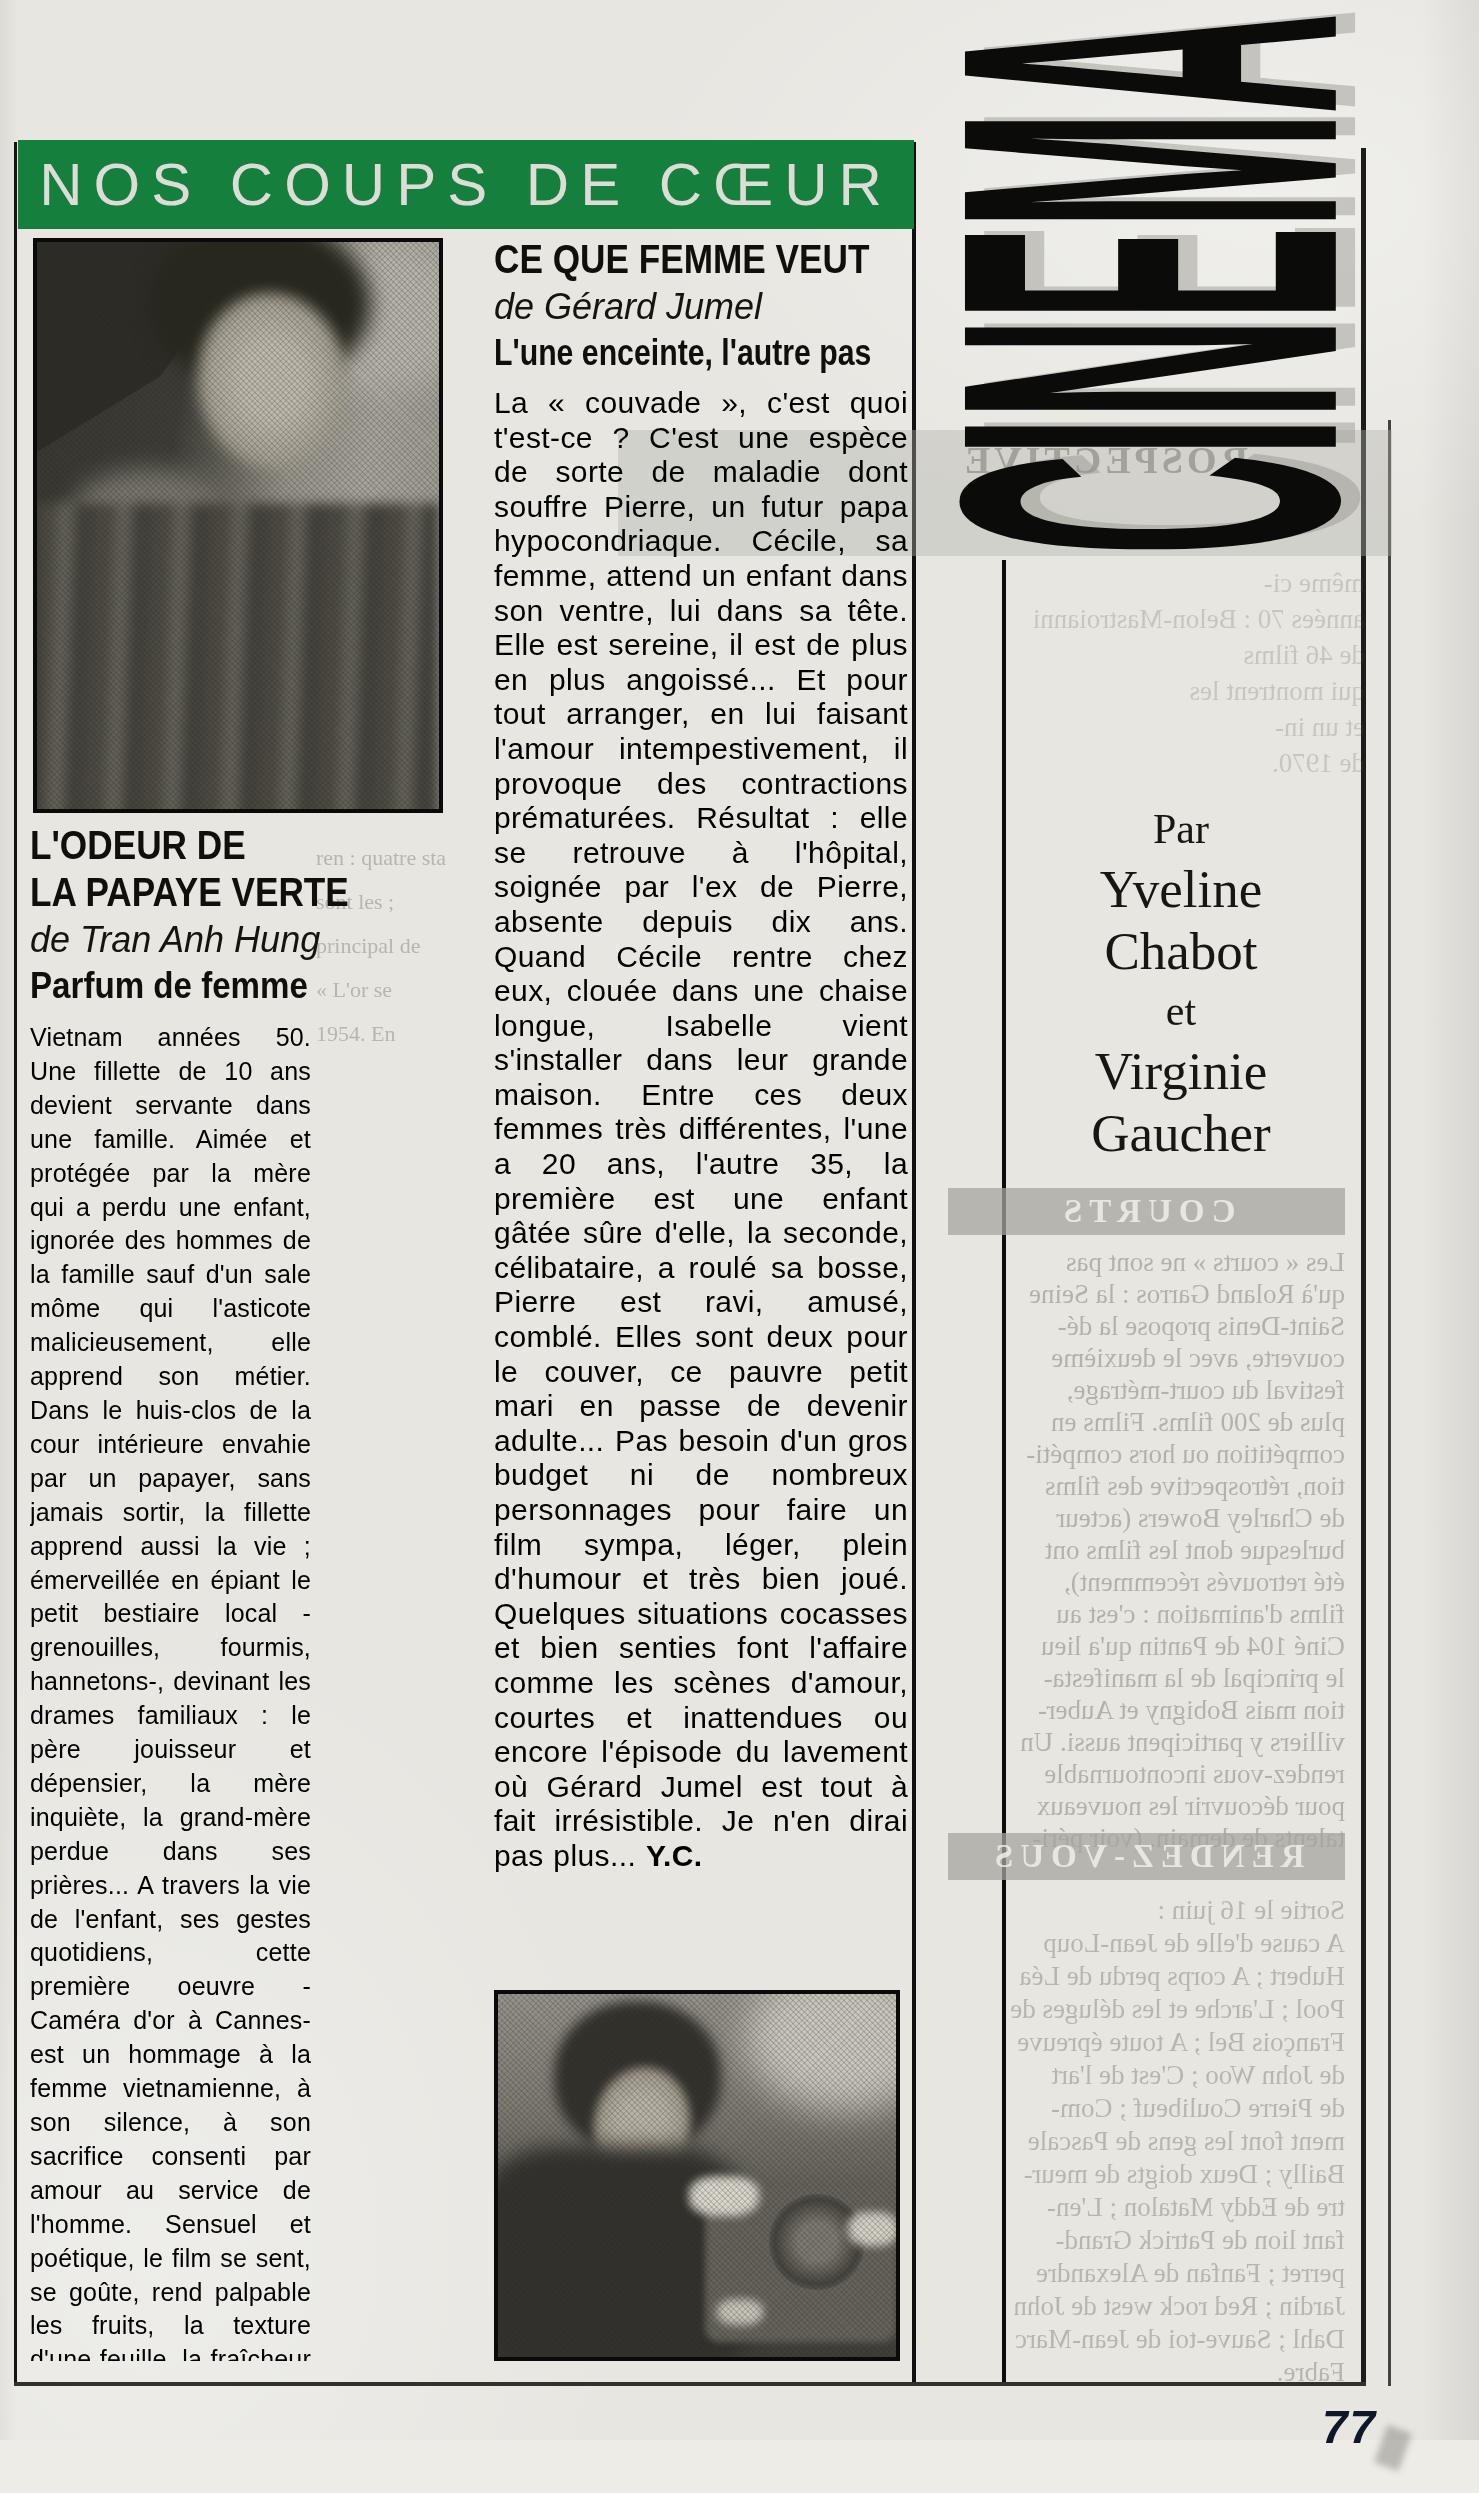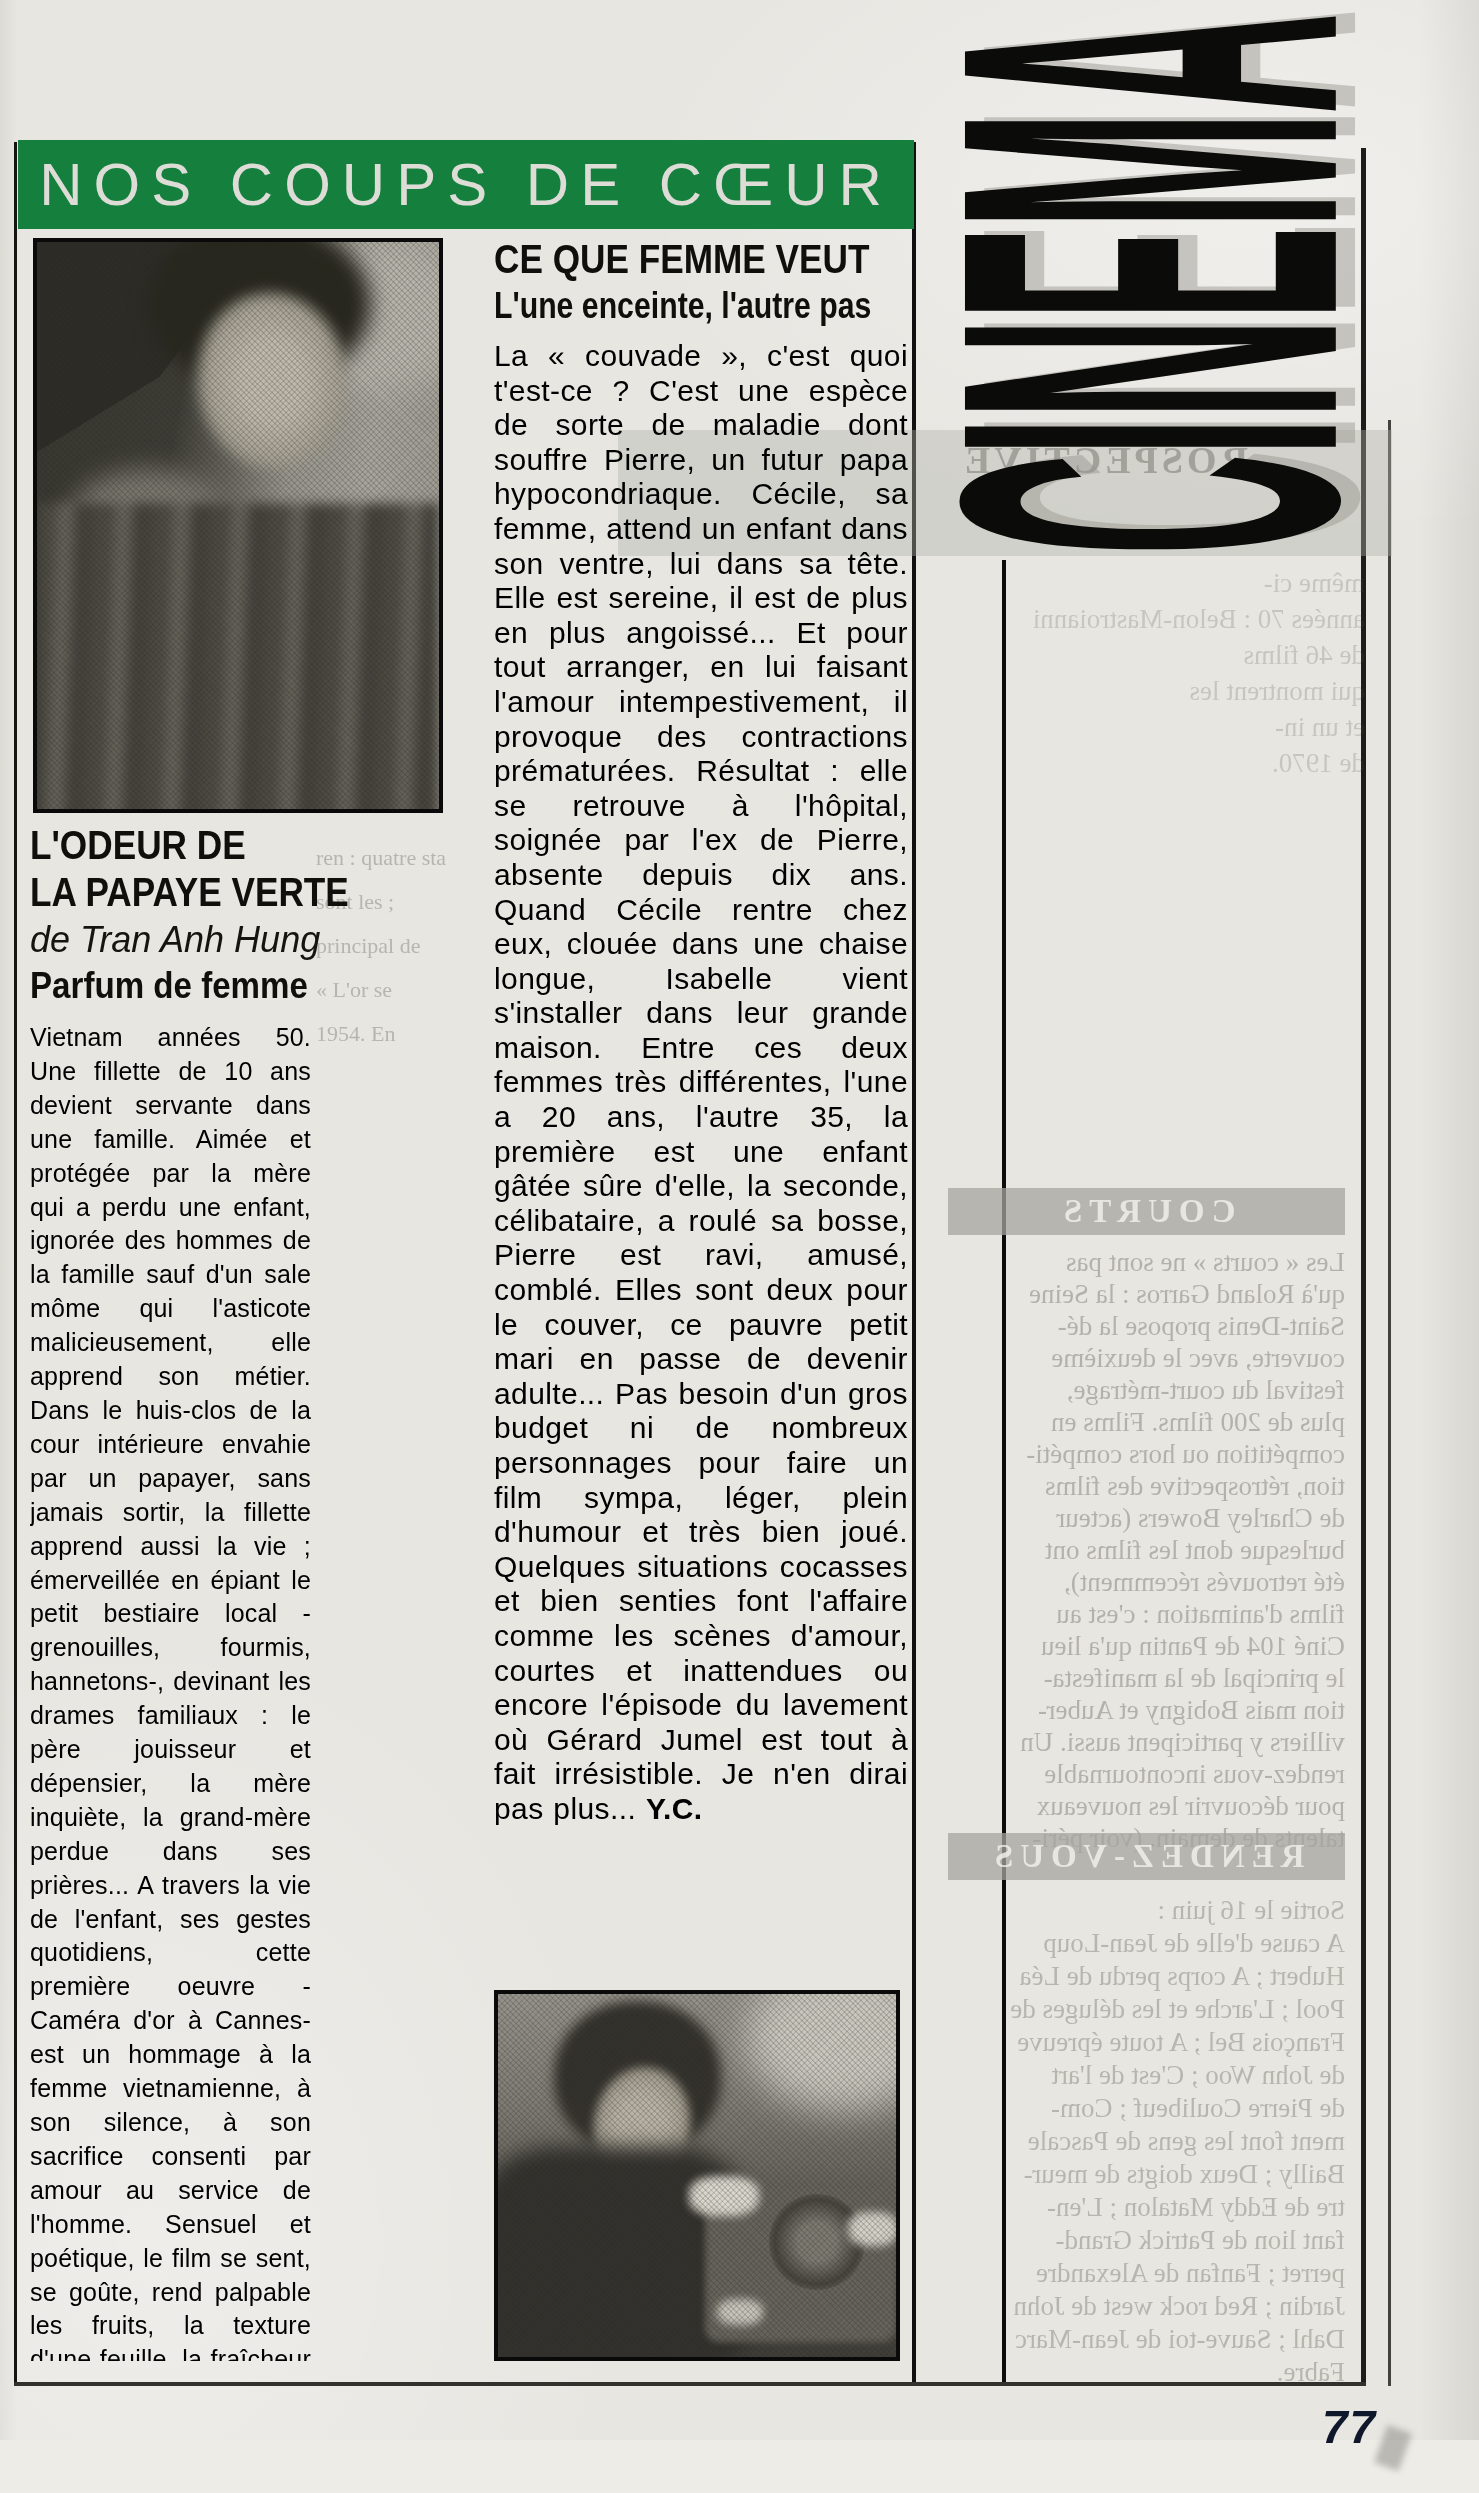--- a/index.html
+++ b/index.html
@@ -200,20 +200,28 @@
   <div id="rule-bottom" class="hrule"></div>
 
   <div id="header-bar">
     <span>NOS COUPS DE CŒUR</span>
   </div>
 
   <div id="cinema-wrap">
     <span>CINEMA</span>
   </div>
 
+  <div id="byline">
+    <div class="by-sm">Par</div>
+    <div class="by-lg">Yveline</div>
+    <div class="by-lg">Chabot</div>
+    <div class="by-sm">et</div>
+    <div class="by-lg">Virginie</div>
+    <div class="by-lg">Gaucher</div>
+  </div>
 
   <div id="photo-woman" class="photo halftone">
     <div id="pw-base"></div>
     <div id="pw-dark"></div>
     <div id="pw-light"></div>
     <div id="pw-hair"></div>
     <div id="pw-face"></div>
     <div id="pw-shoulder"></div>
     <div id="pw-dress"></div>
   </div>
@@ -237,20 +245,21 @@
     <div class="art-dir">de Tran Anh Hung</div>
     <div class="art-sub">Parfum de femme</div>
     <div id="body-left" class="art-body">
       <span>Vietnam années 50. Une fillette de 10 ans devient servante dans une famille. Aimée et protégée par la mère qui a perdu une enfant, ignorée des hommes de la famille sauf d'un sale môme qui l'asticote malicieusement, elle apprend son métier. Dans le huis-clos de la cour intérieure envahie par un papayer, sans jamais sortir, la fillette apprend aussi la vie ; émerveillée en épiant le petit bestiaire local -grenouilles, fourmis, hannetons-, devinant les drames familiaux : le père jouisseur et dépensier, la mère inquiète, la grand-mère perdue dans ses prières... A travers la vie de l'enfant, ses gestes quotidiens, cette première oeuvre -Caméra d'or à Cannes- est un hommage à la femme vietnamienne, à son silence, à son sacrifice consenti par amour au service de l'homme. Sensuel et poétique, le film se sent, se goûte, rend palpable les fruits, la texture d'une feuille, la fraîcheur de l'eau. Tout en grâce, en finesse, cette vision sublimée de la condition féminine est envoûtante.</span>
       
     </div>
   </div>
 
   <div id="col-mid" class="col">
     <div class="art-title">CE QUE FEMME VEUT</div>
+    <div class="art-dir">de Gérard Jumel</div>
     <div class="art-sub">L'une enceinte, l'autre pas</div>
     <div id="body-mid" class="art-body">
       <span>La « couvade », c'est quoi t'est-ce ? C'est une espèce de sorte de maladie dont souffre Pierre, un futur papa hypocondriaque. Cécile, sa femme, attend un enfant dans son ventre, lui dans sa tête. Elle est sereine, il est de plus en plus angoissé... Et pour tout arranger, en lui faisant l'amour intempestivement, il provoque des contractions prématurées. Résultat : elle se retrouve à l'hôpital, soignée par l'ex de Pierre, absente depuis dix ans. Quand Cécile rentre chez eux, clouée dans une chaise longue, Isabelle vient s'installer dans leur grande maison. Entre ces deux femmes très différentes, l'une a 20 ans, l'autre 35, la première est une enfant gâtée sûre d'elle, la seconde, célibataire, a roulé sa bosse, Pierre est ravi, amusé, comblé. Elles sont deux pour le couver, ce pauvre petit mari en passe de devenir adulte... Pas besoin d'un gros budget ni de nombreux personnages pour faire un film sympa, léger, plein d'humour et très bien joué. Quelques situations cocasses et bien senties font l'affaire comme les scènes d'amour, courtes et inattendues ou encore l'épisode du lavement où Gérard Jumel est tout à fait irrésistible. Je n'en dirai pas plus...</span>
       <span class="sig">Y.C.</span>
     </div>
   </div>
 
   <div id="page-number">77</div>
   <div id="smudge"></div>
 </div>

